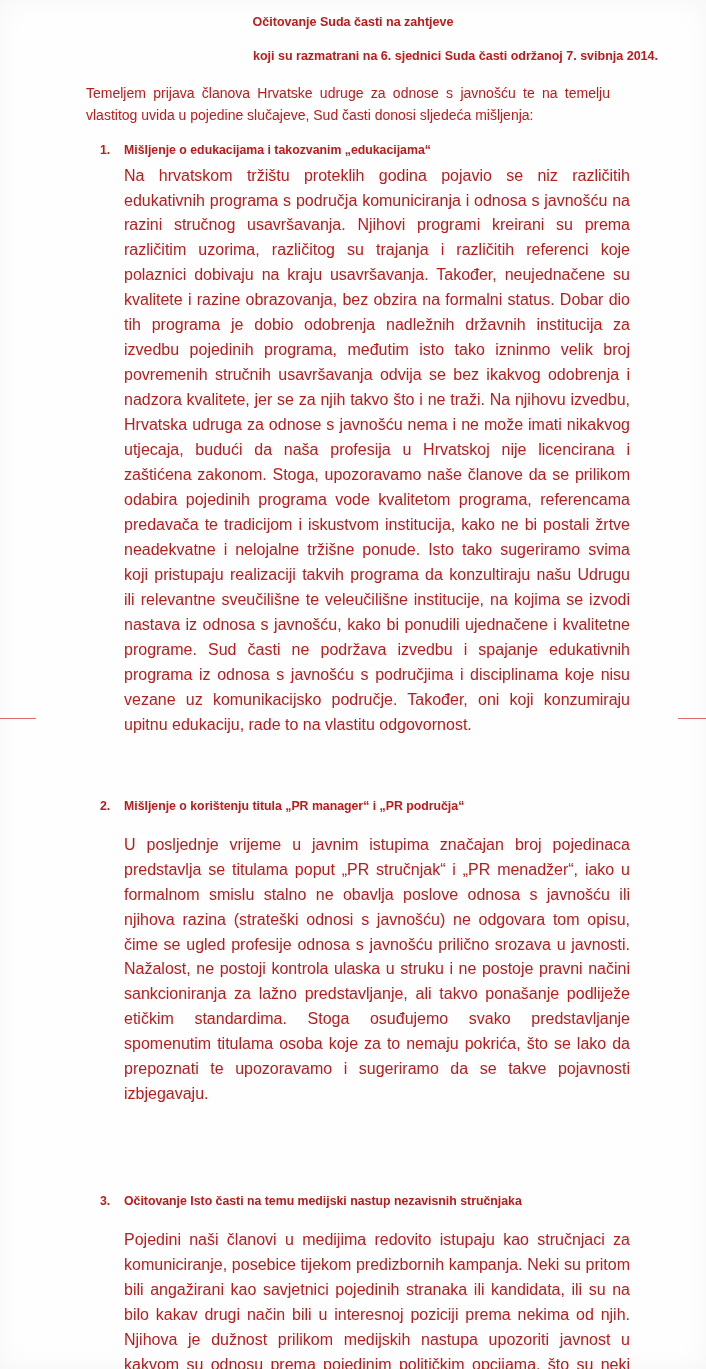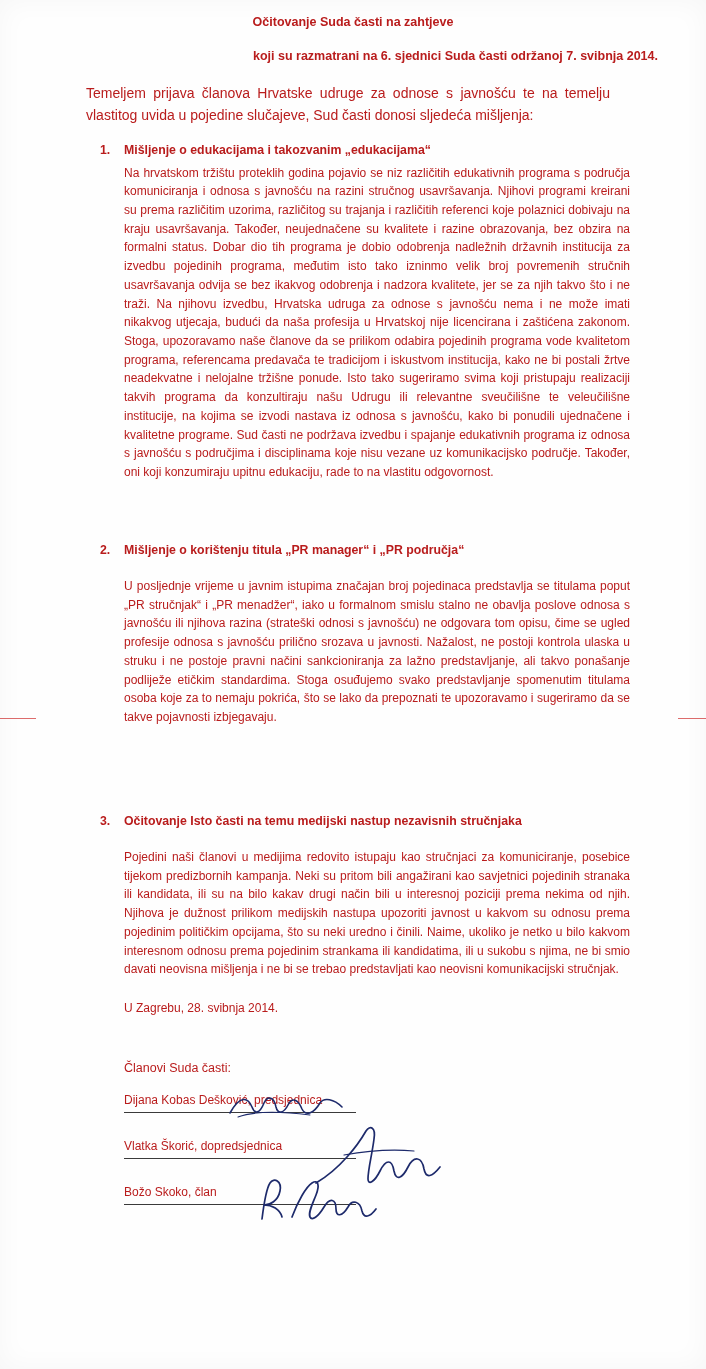--- a/index.html
+++ b/index.html
@@ -56,21 +56,21 @@
   }
   .item-num {
     width: 24px;
     flex: 0 0 24px;
   }
   .item-title {
     flex: 1 1 auto;
   }
   .para {
     margin: 4px 76px 0 124px;
-    font-size: 12px;
+    font-size: 16px;
     line-height: 1.56;
     text-align: justify;
     text-indent: 0;
   }
   .para.indented {
     margin-top: 18px;
   }
   .gap-lg { height: 44px; }
   .gap-md { height: 26px; }
   .place-date {

